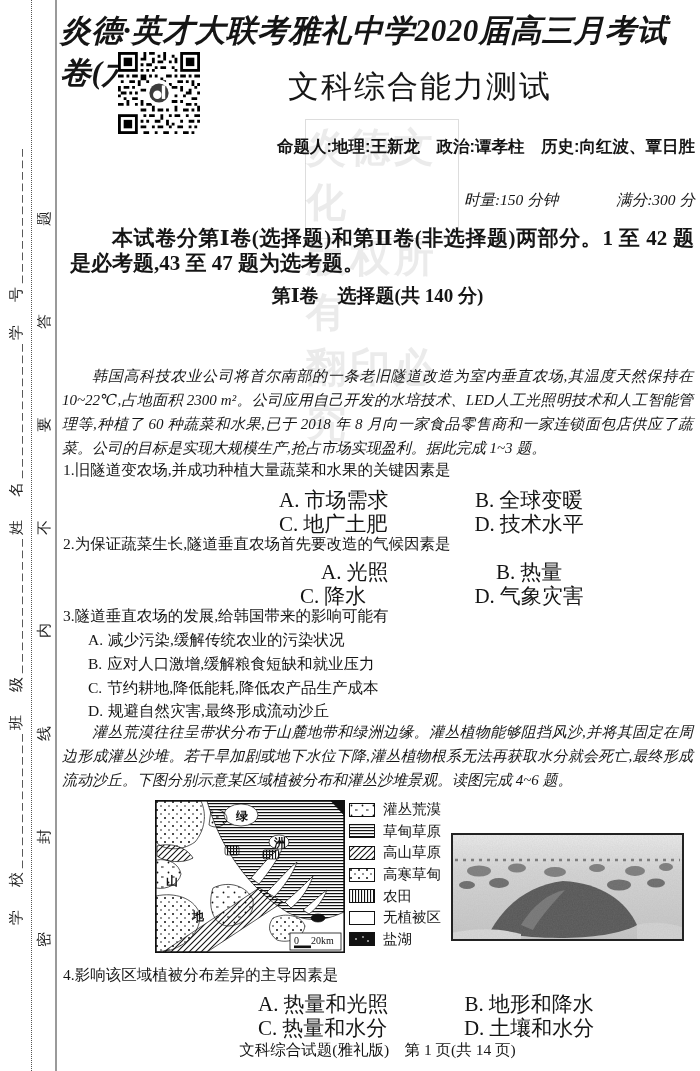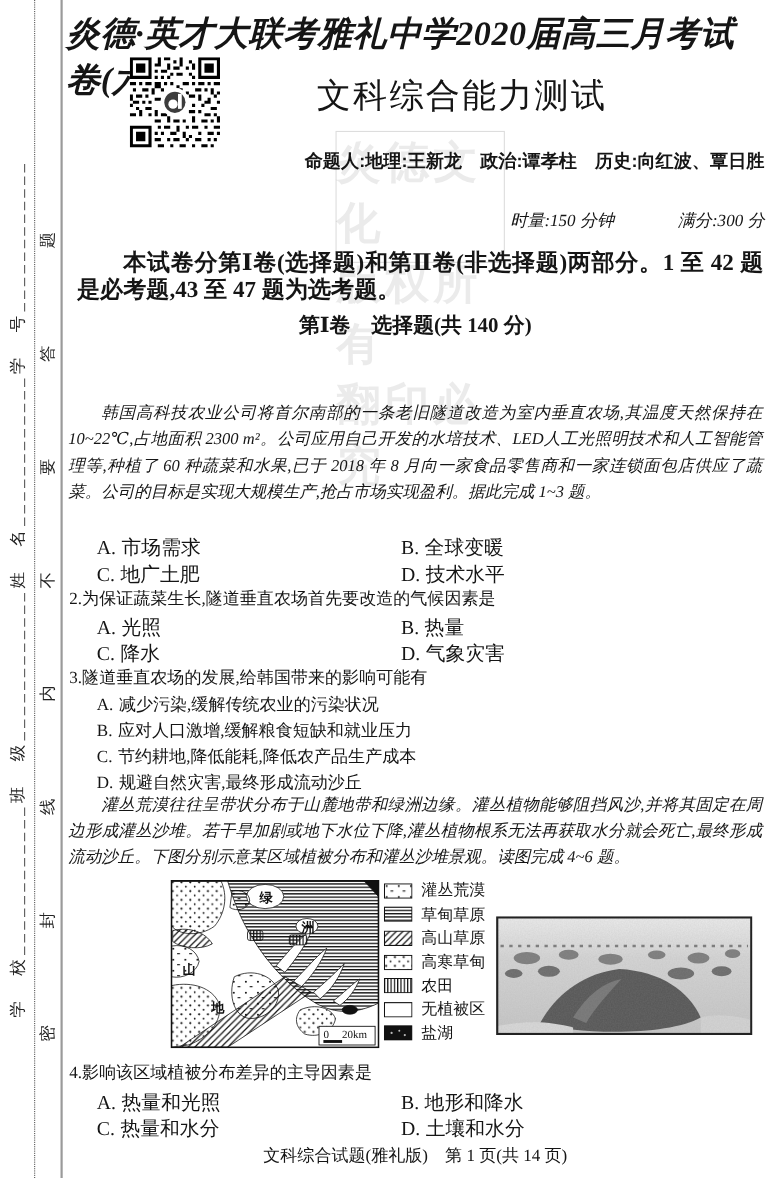--- a/index.html
+++ b/index.html
@@ -31,21 +31,21 @@
   
   .para{font-size:21px;line-height:25px;text-align:justify;text-indent:2em;}
   .bold{font-weight:bold;}
   .p-structure{top:226px;left:70px;width:624px;}
   .sec-head{top:283px;left:60px;width:635px;text-align:center;font-size:19px;font-weight:bold;}
   .sec-note{top:315px;left:70px;width:624px;}
   .passage{font-style:italic;font-size:15px;line-height:24px;text-align:justify;text-indent:2em;}
   .passage1{top:364px;left:62px;width:631px;}
   .passage2{top:720px;left:62px;width:631px;}
   .stem{left:63px;width:630px;font-size:15.5px;white-space:nowrap;}
-  .opt-row{left:88px;width:605px;font-size:18px;white-space:nowrap;}
+  .opt-row{left:88px;width:605px;font-size:21px;white-space:nowrap;text-align:center;}
   .col1{display:inline-block;width:272px;}
   .ot{margin-left:5px;}
   .q3opt{left:88px;width:605px;font-size:15.5px;white-space:nowrap;}
   .footer{top:1040px;left:60px;width:635px;text-align:center;font-size:15.5px;}
   
   .mapbox{top:800px;left:155px;width:190px;height:153px;}
   .legend{top:799px;left:349px;width:100px;}
   .legend-row{display:flex;align-items:center;height:21.6px;}
   .legend-row svg{flex:0 0 auto;}
   .legend-label{margin-left:8px;font-size:14.5px;white-space:nowrap;}
@@ -99,20 +99,21 @@
   <div class="abs hdr-line setters">命题人:地理:王新龙　政治:谭孝柱　历史:向红波、覃日胜</div>
   <div class="abs timeline">
     <span>时量:150 分钟</span><span class="gap"></span><span>满分:300 分</span>
   </div>
 
   <div class="abs para bold p-structure">本试卷分第Ⅰ卷(选择题)和第Ⅱ卷(非选择题)两部分。1 至 42 题是必考题,43 至 47 题为选考题。</div>
   <div class="abs sec-head">第Ⅰ卷　选择题(共 140 分)</div>
 
   <div class="abs passage passage1">韩国高科技农业公司将首尔南部的一条老旧隧道改造为室内垂直农场,其温度天然保持在10~22℃,占地面积 2300 m²。公司应用自己开发的水培技术、LED人工光照明技术和人工智能管理等,种植了 60 种蔬菜和水果,已于 2018 年 8 月向一家食品零售商和一家连锁面包店供应了蔬菜。公司的目标是实现大规模生产,抢占市场实现盈利。据此完成 1~3 题。</div>
 
+  <div class="abs stem" style="top:460px"><span>1.</span><span>旧隧道变农场,并成功种植大量蔬菜和水果的关键因素是</span></div>
   <div class="abs opt-row" style="top:486px">
     <span class="col1"><span>A.</span><span class="ot">市场需求</span></span>
     <span><span>B.</span><span class="ot">全球变暖</span></span>
   </div>
   <div class="abs opt-row" style="top:510px">
     <span class="col1"><span>C.</span><span class="ot">地广土肥</span></span>
     <span><span>D.</span><span class="ot">技术水平</span></span>
   </div>
 
   <div class="abs stem" style="top:534px"><span>2.</span><span>为保证蔬菜生长,隧道垂直农场首先要改造的气候因素是</span></div>

